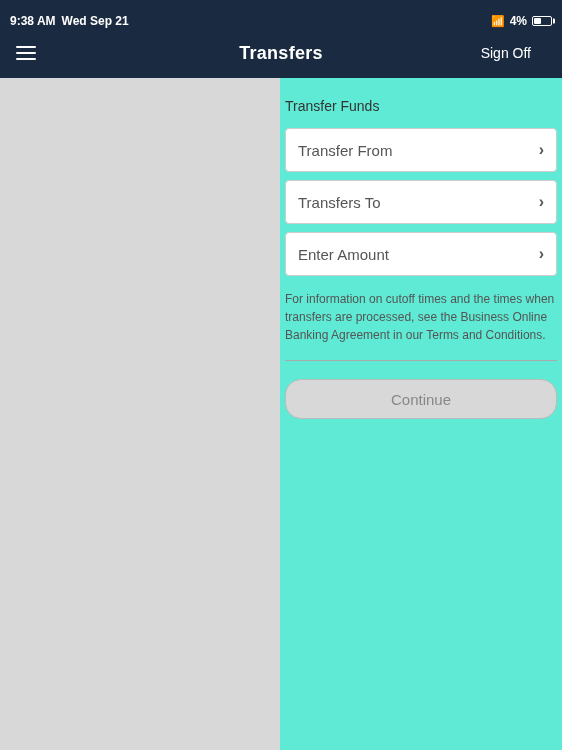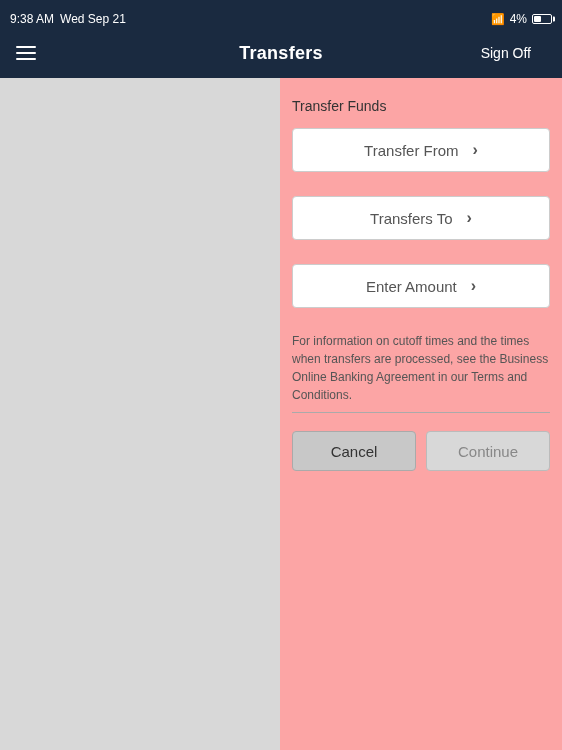--- a/index.html
+++ b/index.html
@@ -15,26 +15,26 @@
       font-family: -apple-system, 'Helvetica Neue', Arial, sans-serif;
       background: #d8d8d8;
     }
 
     
     .status-bar {
       width: 100%;
       height: 28px;
       background: #1a2a40;
       display: flex;
-      align-items: flex-start;
+      align-items: flex-end;
       justify-content: space-between;
-      padding: 12px 10px;
+      padding: 0 10px;
       color: #ffffff;
       font-size: 12px;
-      font-weight: 400;
+      font-weight: 700;
     }
 
     .status-left {
       display: flex;
       align-items: center;
       gap: 6px;
     }
 
     .status-right {
       display: flex;
@@ -138,42 +138,42 @@
     
     .sidebar {
       width: 280px;
       min-width: 280px;
       background: #d8d8d8;
     }
 
     
     .content-panel {
       flex: 1;
-      background: #fca5a5;
-      padding: 20px 12px;
+      background: #5eead4;
+      padding: 20px 5px;
     }
 
     .section-title {
       font-size: 14px;
       color: #333;
       font-weight: 400;
       margin-bottom: 14px;
     }
 
     
     .form-field {
       background: #ffffff;
       border: 1px solid #cccccc;
       border-radius: 4px;
       height: 44px;
       display: flex;
       align-items: center;
-      justify-content: center;
+      justify-content: space-between;
       padding: 0 12px;
-      margin-bottom: 24px;
+      margin-bottom: 8px;
       cursor: pointer;
       gap: 14px;
     }
 
     .form-field-label {
       font-size: 15px;
       color: #555;
       font-weight: 400;
     }
 
@@ -182,21 +182,21 @@
       font-size: 16px;
       font-weight: 600;
     }
 
     
     .info-text {
       font-size: 12px;
       color: #555;
       line-height: 1.5;
       margin-top: 14px;
-      margin-bottom: 8px;
+      margin-bottom: 16px;
     }
 
     .divider {
       width: 100%;
       height: 1px;
       background: #aaa;
       margin-bottom: 18px;
     }
 
     
@@ -215,21 +215,21 @@
       color: #333;
       cursor: pointer;
       font-weight: 500;
     }
 
     .btn-continue {
       flex: 1;
       height: 40px;
       background: #d8d8d8;
       border: 1px solid #bbb;
-      border-radius: 4px;
+      border-radius: 16px;
       font-size: 15px;
       color: #888;
       cursor: not-allowed;
       font-weight: 500;
     }
   </style>
 </head>
 <body>
 
 <div class="status-bar">
@@ -278,17 +278,16 @@
     <div class="form-field">
       <span class="form-field-label">Enter Amount</span>
       <span class="field-chevron">›</span>
     </div>
 
     <div class="info-text">For information on cutoff times and the times when transfers are processed, see the Business Online Banking Agreement in our Terms and Conditions.</div>
 
     <div class="divider"></div>
 
     <div class="button-row">
-      <button class="btn-cancel">Cancel</button>
       <button class="btn-continue" disabled="">Continue</button>
     </div>
   </div>
 </div>
 
 </body></html>

